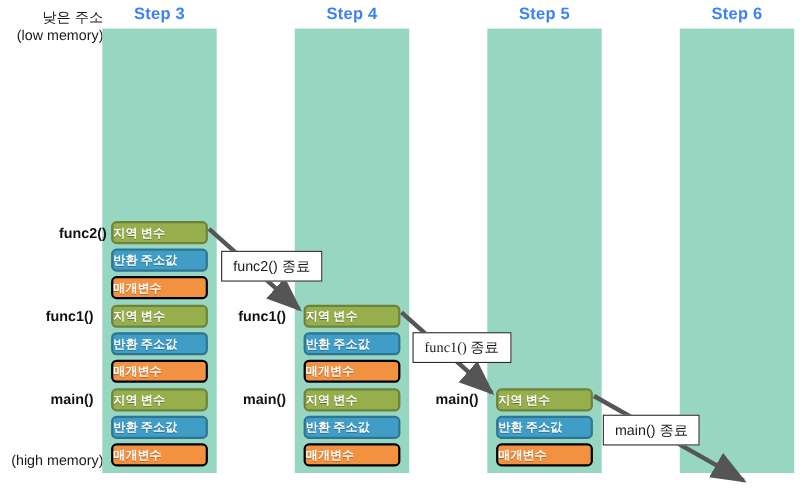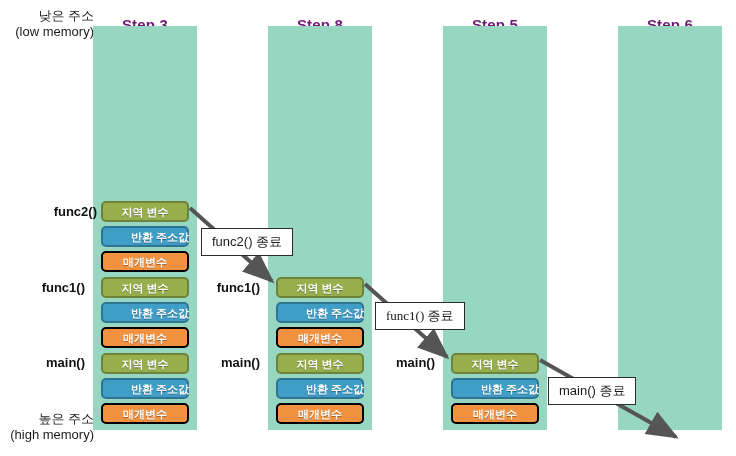--- a/index.html
+++ b/index.html
@@ -30,24 +30,24 @@
   }
   .mem-label .ko { display: block; }
   .mem-label .en { display: block; }
 
   #mem-low  { left: 2px;  top: 8px;  width: 92px; }
   #mem-high { left: 2px;  top: 411px; width: 92px; }
 
   
   .step-header {
     position: absolute;
-    top: 16px;
+    top: 4px;
     width: 104px;
     text-align: center;
-    color: #701a75;
+    color: #3b82f6;
     font-size: 15px;
     font-weight: bold;
     letter-spacing: 0.2px;
   }
 
   
   .column {
     position: absolute;
     top: 26px;
     height: 404px;
@@ -58,33 +58,31 @@
   
   .block {
     position: absolute;
     height: 21px;
     width: 88px;
     border-radius: 5px;
     box-sizing: border-box;
     color: #ffffff;
     font-size: 11px;
     font-weight: bold;
-    text-align: center;
     line-height: 19px;
     white-space: nowrap;
     text-shadow: 0 1px 0 rgba(0,0,0,0.30);
   }
   .block.local {
     background: #96ae4c;
     border: 2px solid #6e8239;
   }
   .block.ret {
     background: #3f9dc6;
     border: 2px solid #2e7593;
-    padding-left: 28px;
   }
   .block.param {
     background: #f2913f;
     border: 2px solid #000000;
   }
 
   
   .frame-label {
     position: absolute;
     font-size: 13px;
@@ -120,21 +118,20 @@
 </head>
 <body>
 
 <div id="stage">
 
   <div class="mem-label" id="mem-low">
     <span class="ko">낮은 주소</span>
     <span class="en">(low memory)</span>
   </div>
   <div class="mem-label" id="mem-high">
-    <span class="ko">높은 주소</span>
     <span class="en">(high memory)</span>
   </div>
 
   <div class="step-header" style="left:93px;">Step 3</div>
   <div class="column" style="left:93px;"></div>
 
   <div class="frame-label" style="left:12px; top:204px; width:85px;">func2()</div>
   <div class="frame-label" style="left:0px; top:280px; width:85px;">func1()</div>
   <div class="frame-label" style="left:0px; top:355px; width:85px;">main()</div>
 
@@ -143,21 +140,21 @@
   <div class="block param" style="left:101px; top:251px;">매개변수</div>
 
   <div class="block local" style="left:101px; top:277px;">지역 변수</div>
   <div class="block ret" style="left:101px; top:302px;">반환 주소값</div>
   <div class="block param" style="left:101px; top:327px;">매개변수</div>
 
   <div class="block local" style="left:101px; top:353px;">지역 변수</div>
   <div class="block ret" style="left:101px; top:378px;">반환 주소값</div>
   <div class="block param" style="left:101px; top:403px;">매개변수</div>
 
-  <div class="step-header" style="left:268px;">Step 8</div>
+  <div class="step-header" style="left:268px;">Step 4</div>
   <div class="column" style="left:268px;"></div>
 
   <div class="frame-label" style="left:175px; top:280px; width:85px;">func1()</div>
   <div class="frame-label" style="left:175px; top:355px; width:85px;">main()</div>
 
   <div class="block local" style="left:276px; top:277px;">지역 변수</div>
   <div class="block ret" style="left:276px; top:302px;">반환 주소값</div>
   <div class="block param" style="left:276px; top:327px;">매개변수</div>
 
   <div class="block local" style="left:276px; top:353px;">지역 변수</div>

